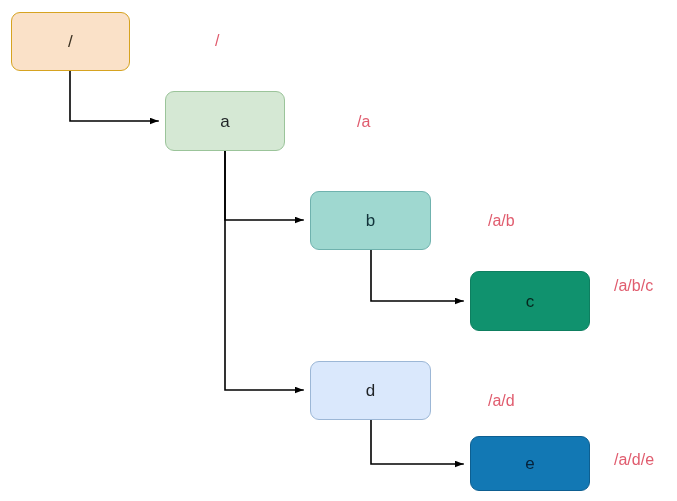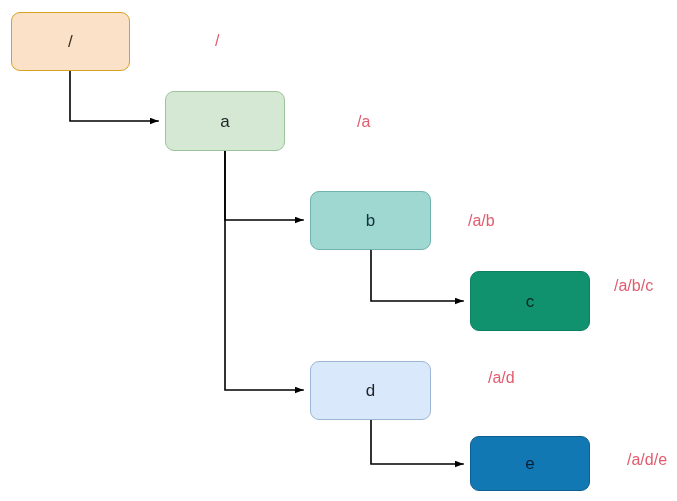--- a/index.html
+++ b/index.html
@@ -58,24 +58,24 @@
   .node-root { left: 11px;  top: 12px;  width: 119px; height: 59px; }
   .node-a    { left: 165px; top: 91px;  width: 120px; height: 60px; }
   .node-b    { left: 310px; top: 191px; width: 121px; height: 59px; }
   .node-c    { left: 470px; top: 271px; width: 120px; height: 60px; }
   .node-d    { left: 310px; top: 361px; width: 121px; height: 59px; }
   .node-e    { left: 470px; top: 436px; width: 120px; height: 55px; }
 
   
   .lbl-root { left: 215px; top: 33px; }
   .lbl-a    { left: 357px; top: 114px; }
-  .lbl-b    { left: 468px; top: 213px; }
+  .lbl-b    { left: 488px; top: 213px; }
   .lbl-c    { left: 614px; top: 278px; }
-  .lbl-d    { left: 488px; top: 370px; }
-  .lbl-e    { left: 627px; top: 452px; text-align: center; }
+  .lbl-d    { left: 488px; top: 393px; }
+  .lbl-e    { left: 614px; top: 452px; text-align: center; }
 </style>
 </head>
 <body>
 
 <div id="canvas">
 
   <svg id="edge-layer" viewBox="0 0 677 501" width="677" height="501" xmlns="http://www.w3.org/2000/svg">
     <defs>
       <marker id="arrowhead" markerWidth="9" markerHeight="7" refX="8.5" refY="3.5" orient="auto" markerUnits="userSpaceOnUse">
         <polygon points="0 0, 9 3.5, 0 7" fill="#000000"></polygon>

